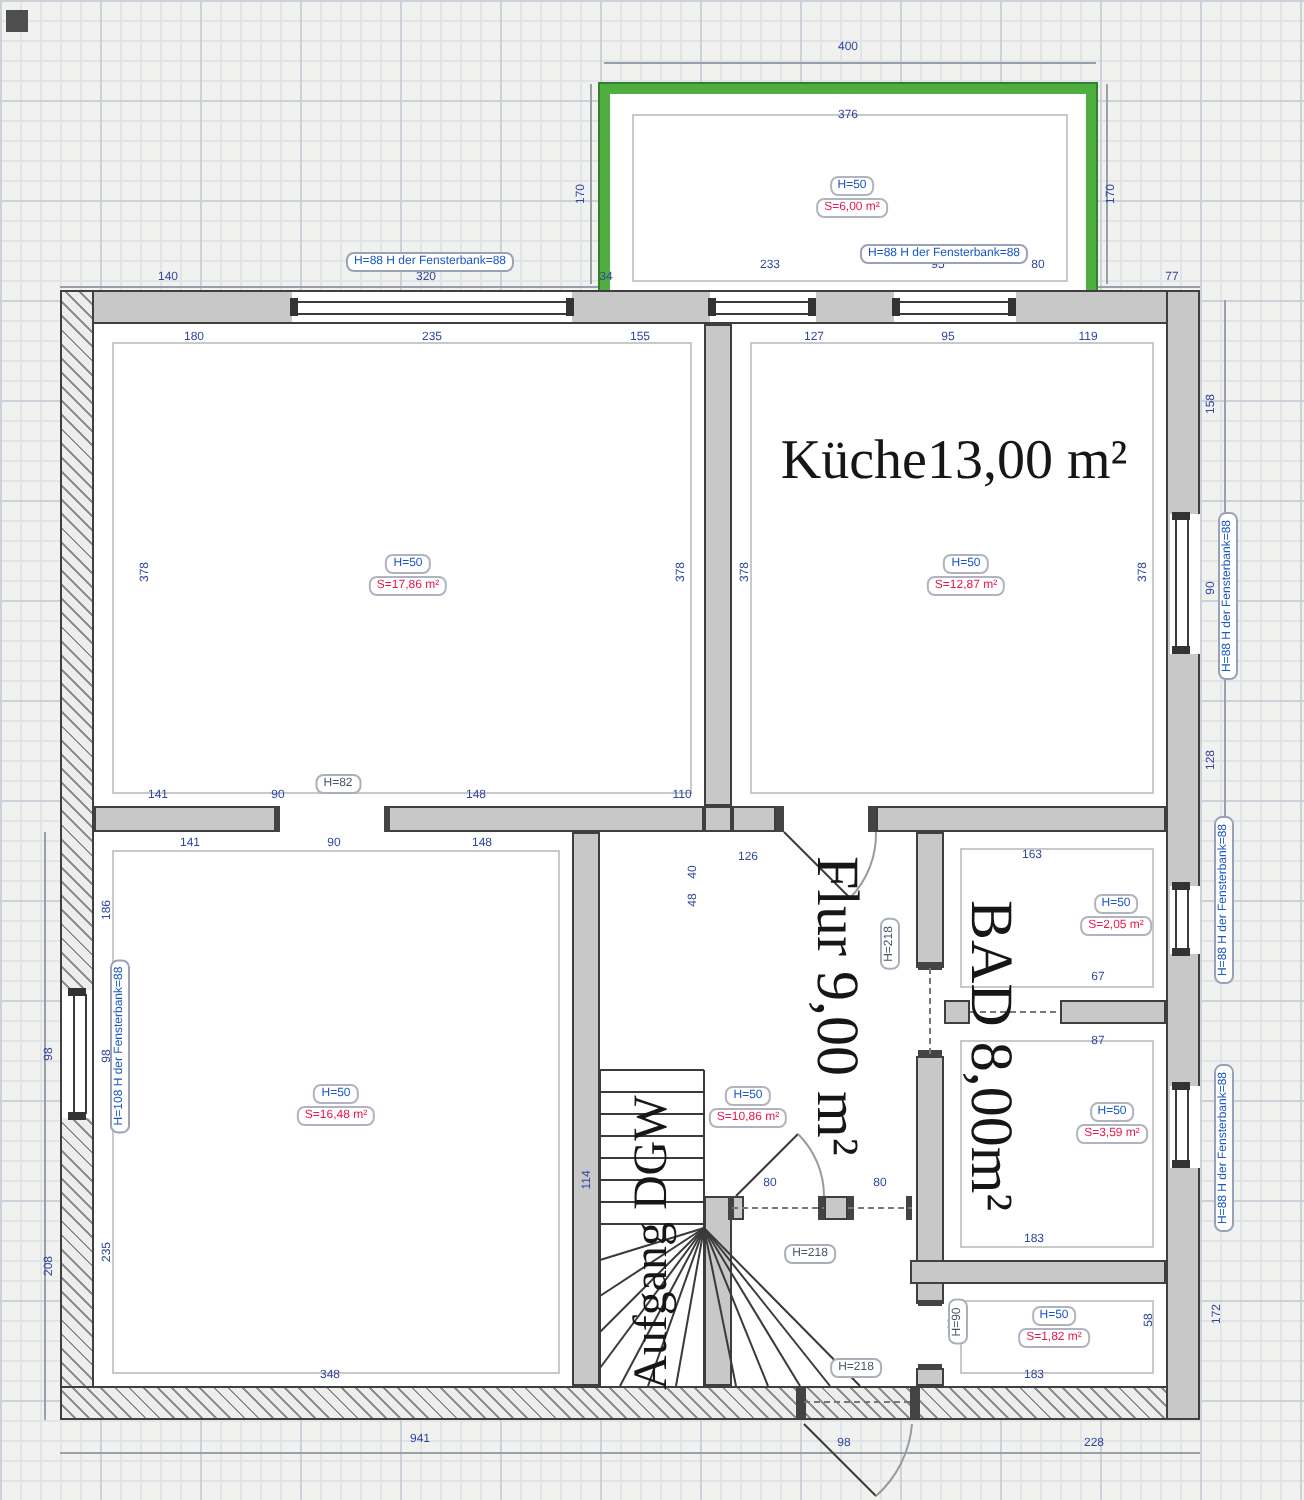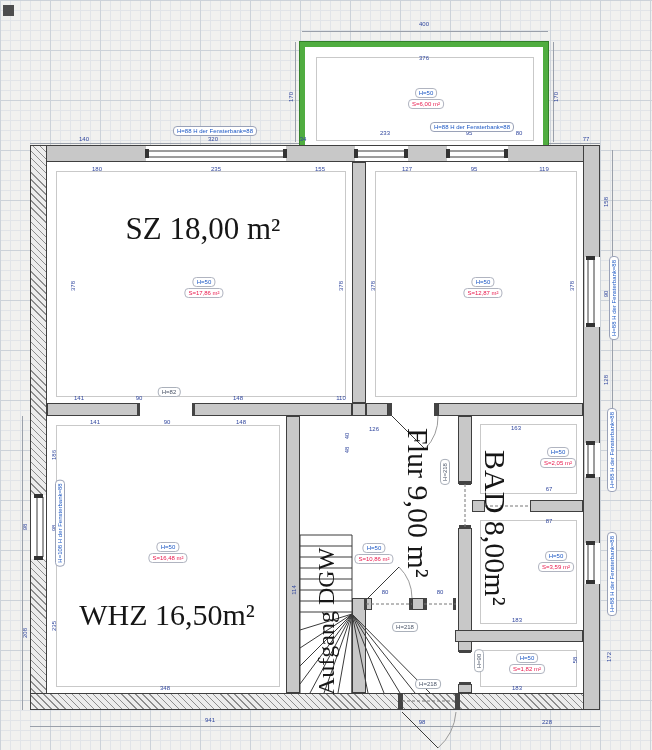--- a/index.html
+++ b/index.html
@@ -170,22 +170,21 @@
     </g>
     <g stroke="#777" stroke-width="1" stroke-dasharray="3,2">
       <line x1="402" y1="701" x2="456" y2="701"></line>
       <line x1="366" y1="604" x2="412" y2="604"></line>
       <line x1="424" y1="604" x2="456" y2="604"></line>
       <line x1="465" y1="484" x2="465" y2="528"></line>
       <line x1="485" y1="506" x2="530" y2="506"></line>
     </g>
   </svg>
 
-  <div class="roomname" style="left:203px;top:211px;font-size:31px;transform:translateX(-50%)">SZ 18,00 m²</div>
-  <div class="roomname" style="left:167px;top:598px;font-size:30px;transform:translateX(-50%)">WHZ 16,50m²</div>
+  <div class="roomname" style="left:477px;top:215px;font-size:28px;transform:translateX(-50%)">Küche13,00 m²</div>
   <div class="roomname" style="left:435px;top:428px;width:195px;font-size:30px;transform-origin:0 0;transform:rotate(90deg)">Flur 9,00 m²</div>
   <div class="roomname" style="left:512px;top:450px;width:180px;font-size:30px;transform-origin:0 0;transform:rotate(90deg)">BAD 8,00m²</div>
   <div class="roomname" style="left:313px;top:695px;width:170px;font-size:24px;transform-origin:0 0;transform:rotate(-90deg)">Aufgang DGW</div>
 
   <div class="stamp" style="left:426px;top:88px">
     <span class="ph">H=50</span>
     <span class="ps">S=6,00 m²</span>
   </div>
   <div class="stamp" style="left:204px;top:277px">
     <span class="ph">H=50</span>

